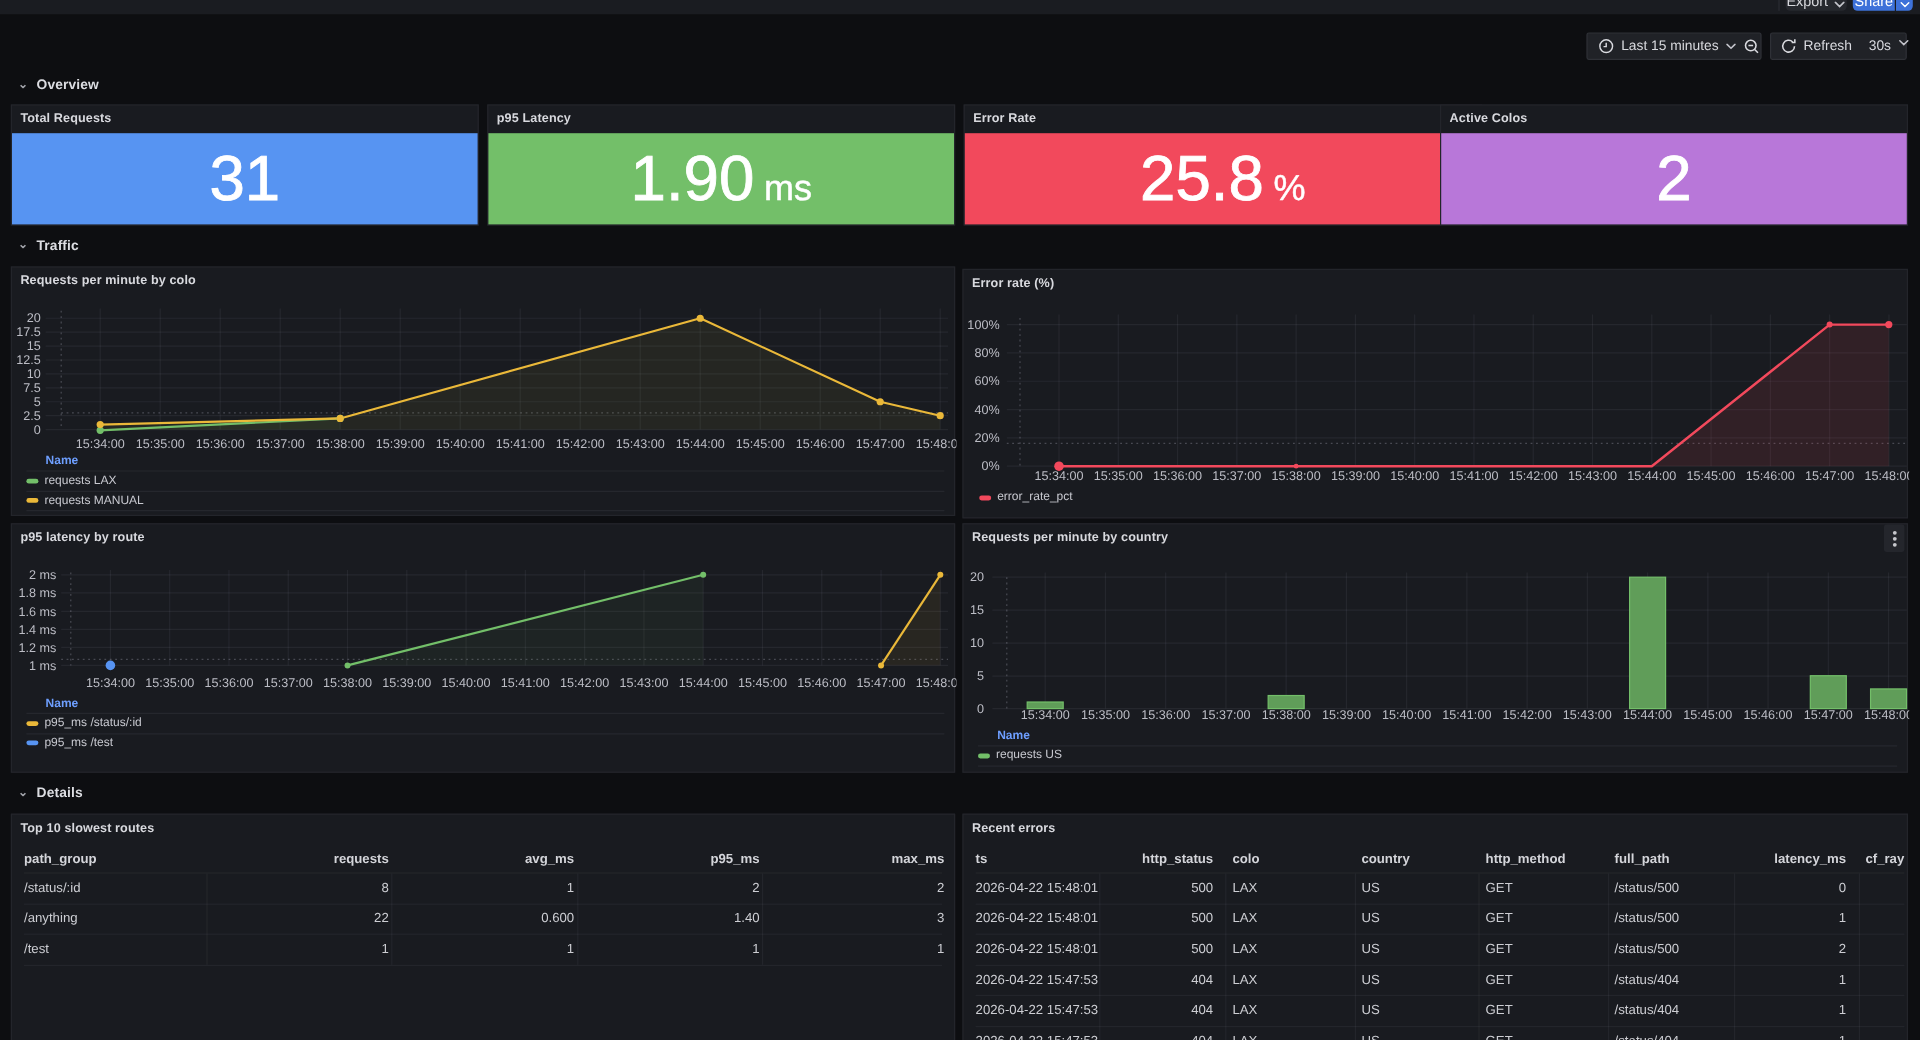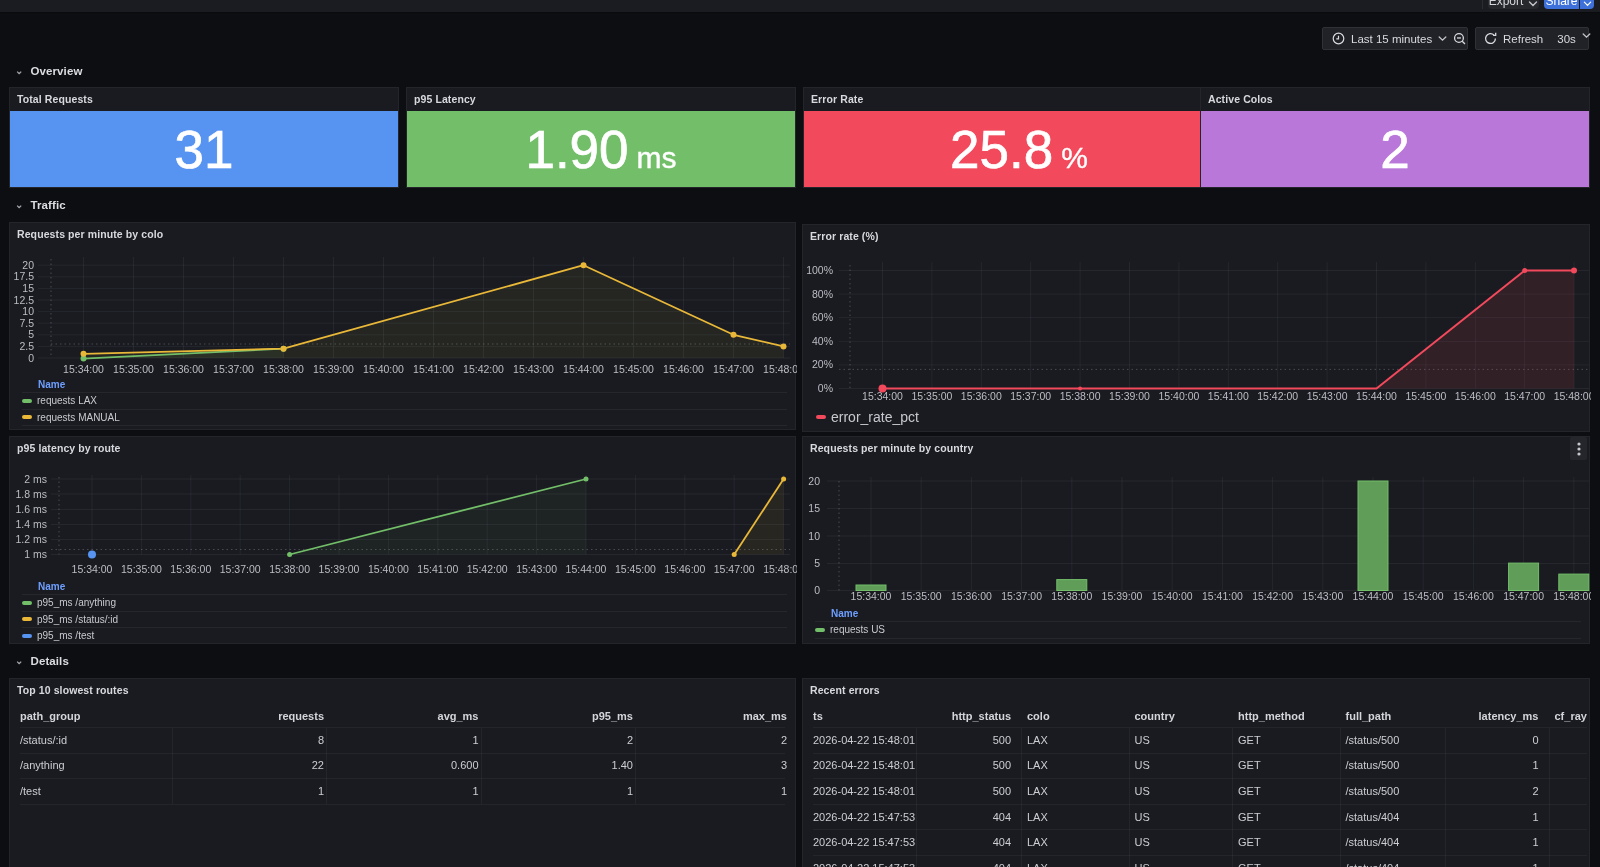--- a/index.html
+++ b/index.html
@@ -10,21 +10,21 @@
 .ptitle { position:absolute; left:7px; top:6px; font-size:10.5px; line-height:11px; font-weight:700; color:#d8d9de; letter-spacing:0.1px; }
 .statbody { position:absolute; left:0; right:0; bottom:0; display:flex; align-items:center; justify-content:center; color:#fff; }
 .statv { font-size:53px; font-weight:500; -webkit-text-stroke:0.7px #fff; }
 .statu { font-size:30px; font-weight:500; margin-left:8px; -webkit-text-stroke:0.4px #fff; }
 .axl { font-size:10.5px; fill:#bcbdc5; font-family:"Liberation Sans",sans-serif; }
 .leg { position:absolute; left:12px; right:8px; font-size:10px; color:#c8c9d0; }
 .lgname { height:16px; display:flex; align-items:center; font-weight:700; color:#6E9FFF; font-weight:700; padding-left:16px; }
 .lgrow { height:16.6px; display:flex; align-items:center; border-top:1px solid rgba(204,204,220,0.07); }
 .lgend { border-top:1px solid rgba(204,204,220,0.07); }
 .sw { width:10px; height:4px; border-radius:2px; margin:0 5px 0 0; display:inline-block; }
-.leg2 { position:absolute; left:13px; top:184px; font-size:14px; color:#c8c9d0; display:flex; align-items:center; }
+.leg2 { position:absolute; left:13px; top:184px; font-size:10px; color:#c8c9d0; display:flex; align-items:center; }
 .kebab { position:absolute; right:2px; top:0px; width:17px; height:23px; background:#24262c; border-radius:2px; display:flex; align-items:center; justify-content:center; }
 .thead { position:absolute; left:0; right:0;text-align:center; }
 .th { position:absolute; top:50%; transform:translateY(-50%); font-size:11px; font-weight:700; color:#d4d5da; white-space:nowrap; }
 .trow { position:absolute; left:0; right:0; }
 .td { position:absolute; top:50%; transform:translateY(-50%); font-size:11px; color:#cdced3; white-space:nowrap; }
 .hline { position:absolute; height:1px; background:rgba(204,204,220,0.06); }
 .vline { position:absolute; width:1px; background:rgba(204,204,220,0.06); }
 .group { position:absolute; background:#202227; border:1px solid #2f3137; border-radius:2px; display:flex; align-items:center; color:#d9dadf; font-size:11.5px; font-weight:500; }
 .gsep { width:1px; align-self:stretch; background:#2f3137; }
 svg text { font-family:"Liberation Sans",sans-serif; }
@@ -274,21 +274,20 @@
       <polyline points="279.6,117.5 576.0,42.0" fill="none" stroke="#73BF69" stroke-width="1.8" stroke-linejoin="round"></polyline>
       <polyline points="724.2,117.5 773.6,42.0" fill="none" stroke="#EAB839" stroke-width="1.8" stroke-linejoin="round"></polyline>
       <circle cx="279.6" cy="117.5" r="2.5" fill="#73BF69"></circle>
       <circle cx="576.0" cy="42.0" r="2.5" fill="#73BF69"></circle>
       <circle cx="724.2" cy="117.5" r="2.5" fill="#EAB839"></circle>
       <circle cx="773.6" cy="42.0" r="2.5" fill="#EAB839"></circle>
       <circle cx="82.0" cy="117.5" r="4" fill="#5794F2"></circle>
     </svg>
     <div class="leg" style="top:141px">
 <div class="lgname">Name</div>
-<div class="lgrow"><span class="sw" style="background:#73BF69"></span>p95_ms /anything</div>
 <div class="lgrow"><span class="sw" style="background:#EAB839"></span>p95_ms /status/:id</div>
 <div class="lgrow"><span class="sw" style="background:#5794F2"></span>p95_ms /test</div>
 </div>
   </div>
 <div class="panel" style="left:802px;top:436px;width:788px;height:208px;">
     <div class="ptitle">Requests per minute by country</div>
     <svg width="788" height="208" viewBox="0 0 788 208" style="position:absolute;left:0;top:0">
       <line x1="24" y1="153.5" x2="786" y2="153.5" stroke="rgba(204,204,220,0.07)" stroke-width="1"></line>
       <line x1="24" y1="126.5" x2="786" y2="126.5" stroke="rgba(204,204,220,0.07)" stroke-width="1"></line>
       <line x1="24" y1="99.0" x2="786" y2="99.0" stroke="rgba(204,204,220,0.07)" stroke-width="1"></line>

